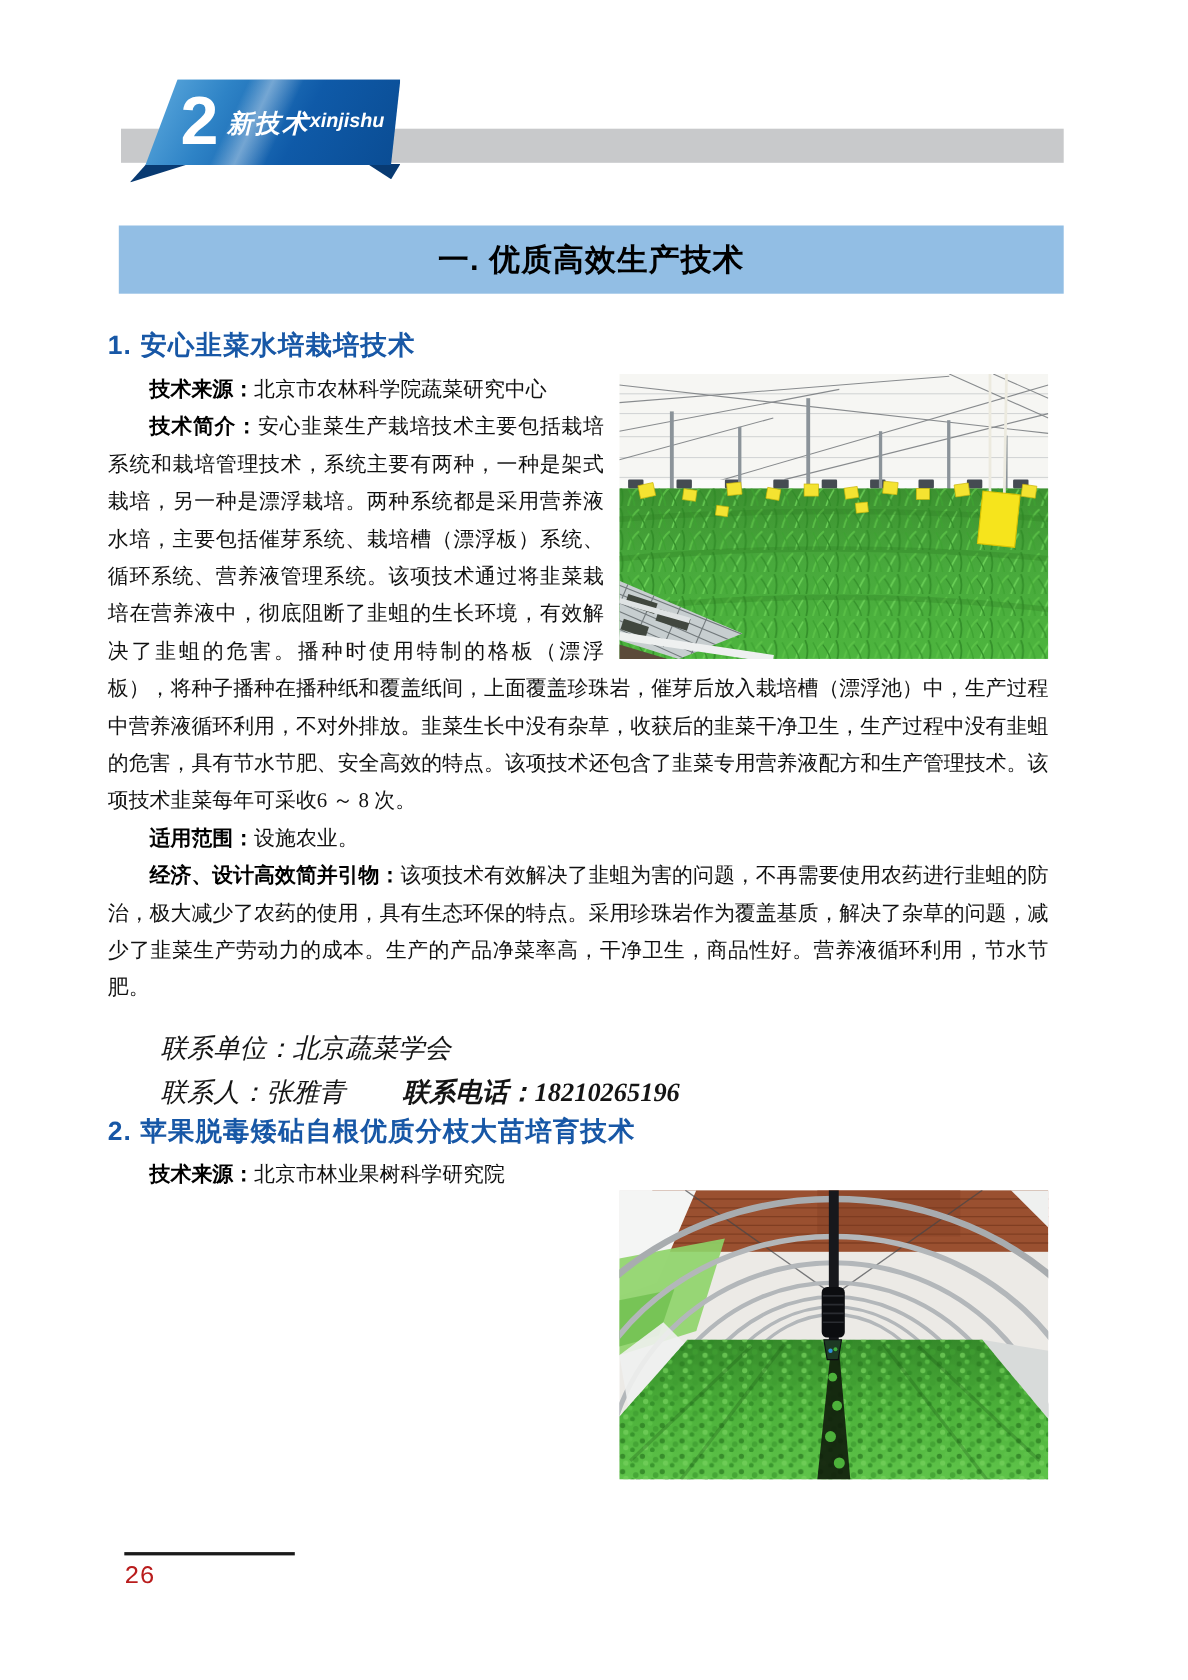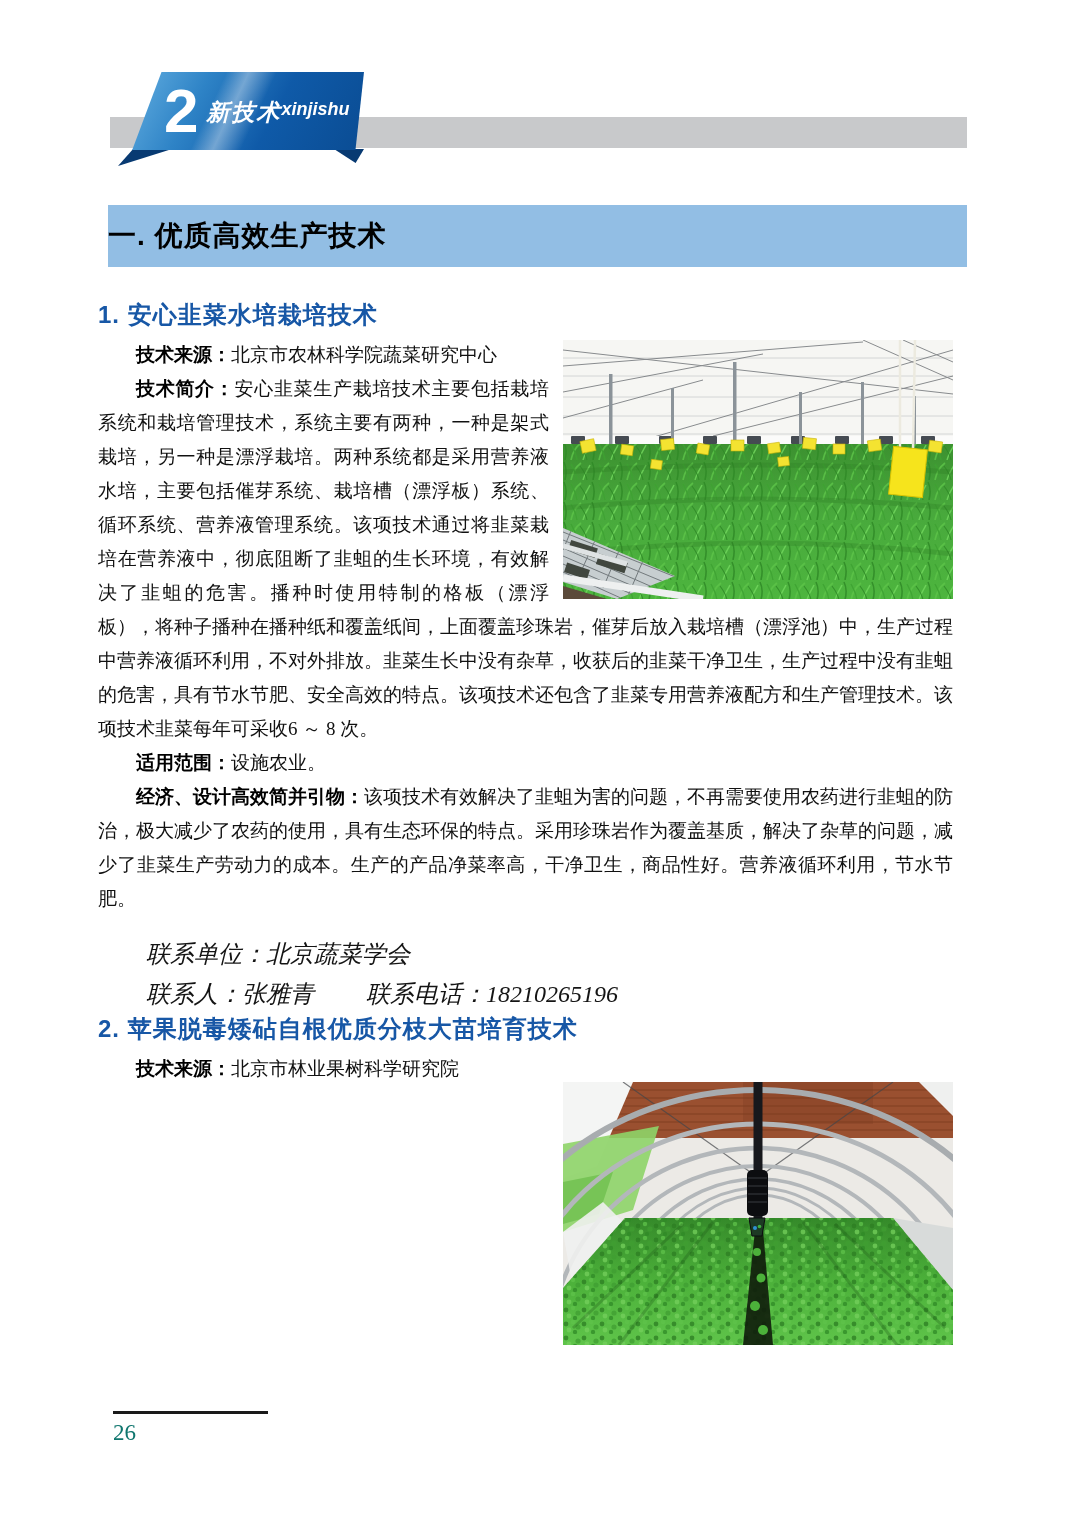--- a/index.html
+++ b/index.html
@@ -19,44 +19,44 @@
   .badge-text{display:flex;flex-direction:row;line-height:1.08;margin-top:2px;font-style:italic;}
   .badge-title{font-size:23px;font-weight:bold;letter-spacing:2px;}
   .badge-sub{font-size:18px;font-weight:bold;}
   .badge-fold-left{position:absolute;left:118px;top:149px;width:54px;height:17px;background:#083a72;z-index:2;
          clip-path:polygon(28% 0,100% 0,0 100%);}
   .badge-fold-right{position:absolute;left:334px;top:149px;width:30px;height:14px;background:#083a72;z-index:2;
          clip-path:polygon(0 0,100% 0,72% 100%);}
 
   
   .banner{position:absolute;left:108px;top:205px;width:859px;height:62px;background:#92bee4;
-          display:flex;align-items:center;justify-content:flex-start;}
+          display:flex;align-items:center;justify-content:center;}
   .banner-title{font-family:"Liberation Sans",sans-serif;font-weight:bold;font-size:28px;color:#000;letter-spacing:1px;}
 
   
   .tech{position:absolute;left:98px;width:855px;}
   #tech1{top:300px;}
   #tech2{top:1014px;}
   .sec-heading{margin:0 0 8px 0;font-family:"Liberation Sans",sans-serif;font-weight:bold;
                font-size:24px;line-height:30px;color:#1757a6;letter-spacing:1px;}
   .body-text{font-size:19px;line-height:34px;text-align:justify;}
   .body-text p{margin:0;text-indent:2em;}
   .label{font-family:"Liberation Sans",sans-serif;font-weight:bold;color:#000;}
   .photo{float:right;margin:2px 0 10px 14px;}
   .photo svg{display:block;}
   #tech2 .photo{margin-top:30px;}
 
   .contact{margin-top:18px;padding-left:2em;font-style:italic;font-size:24px;line-height:40px;color:#141414;}
   .contact-row span{display:inline-block;}
-  .contact-gap{margin-left:46px;}
+  .contact-gap{margin-left:46px;font-weight:bold;}
 
   
   .footer-rule{position:absolute;left:113px;top:1411px;width:155px;height:3px;background:#1a1a1a;}
-  .page-num{position:absolute;left:113px;top:1420px;font-family:Liberation Serif, serif;
-            font-size:23px;color:#0f766e;}
+  .page-num{position:absolute;left:113px;top:1420px;font-family:Liberation Mono, monospace;
+            font-size:23px;color:#b91c1c;}
 </style>
 </head>
 <body>
 
 <div class="page">
 
   <div class="gray-bar"></div>
   <div class="badge-fold-left"></div>
   <div class="badge-fold-right"></div>
   <div class="badge">

